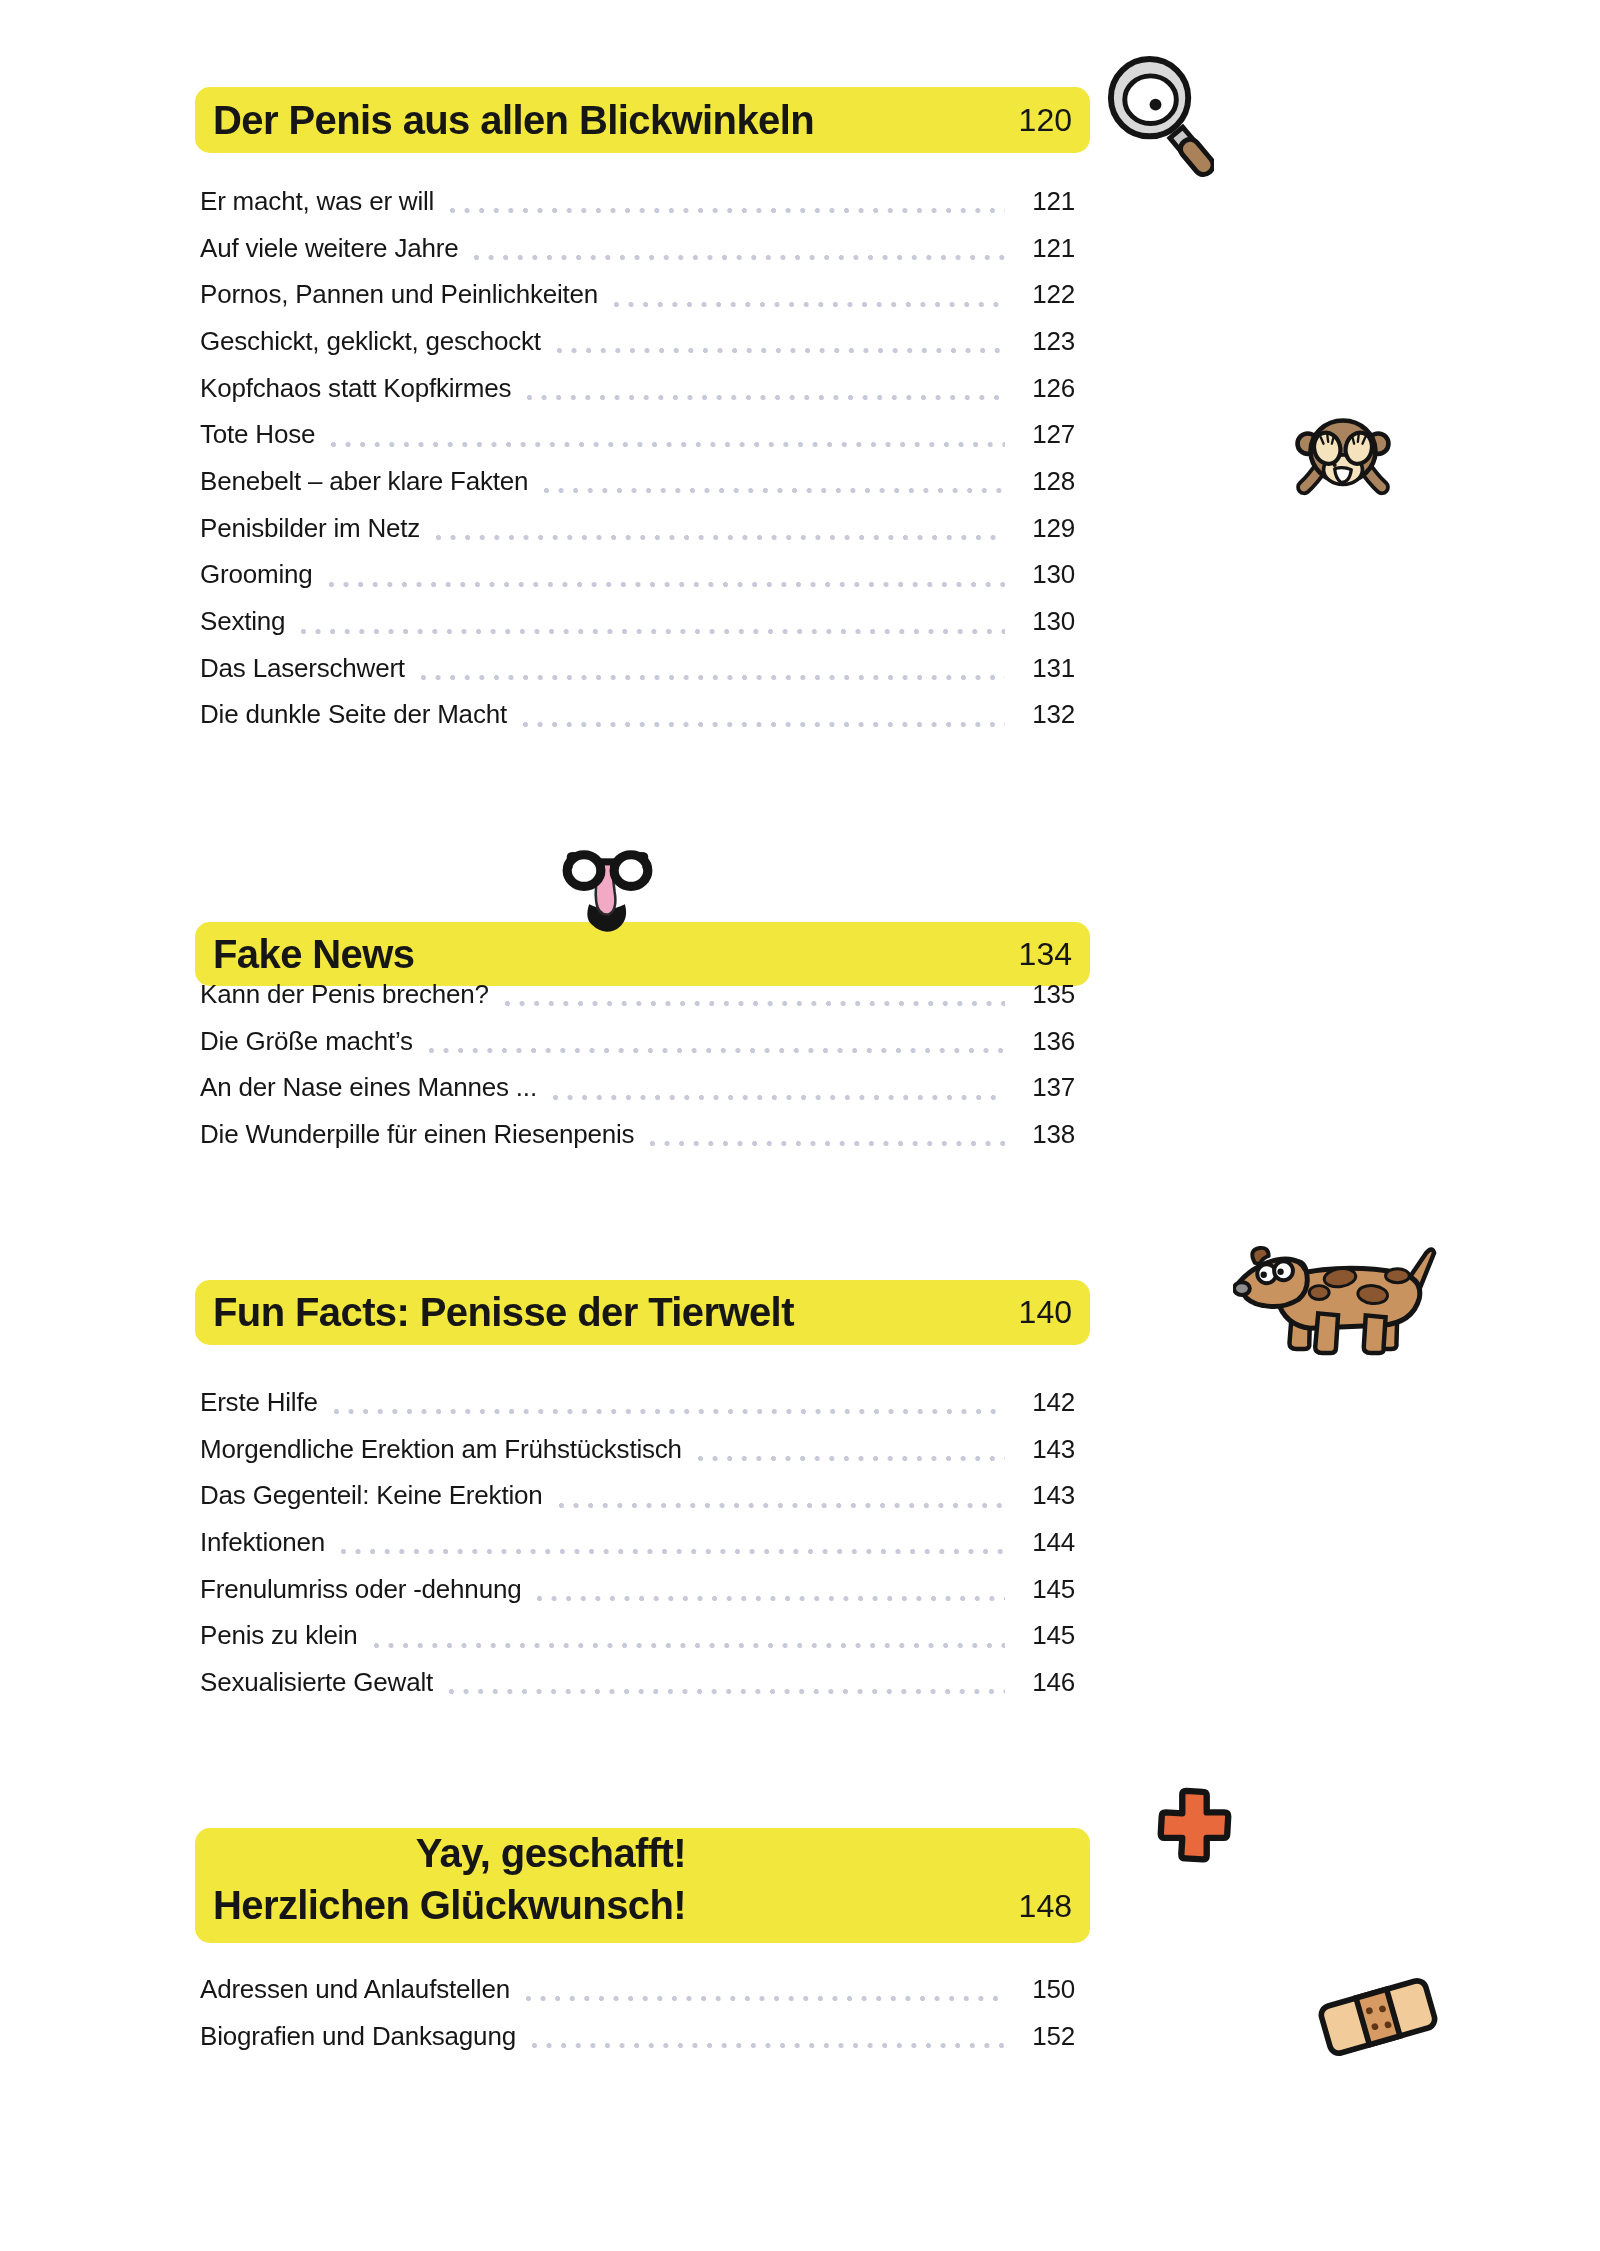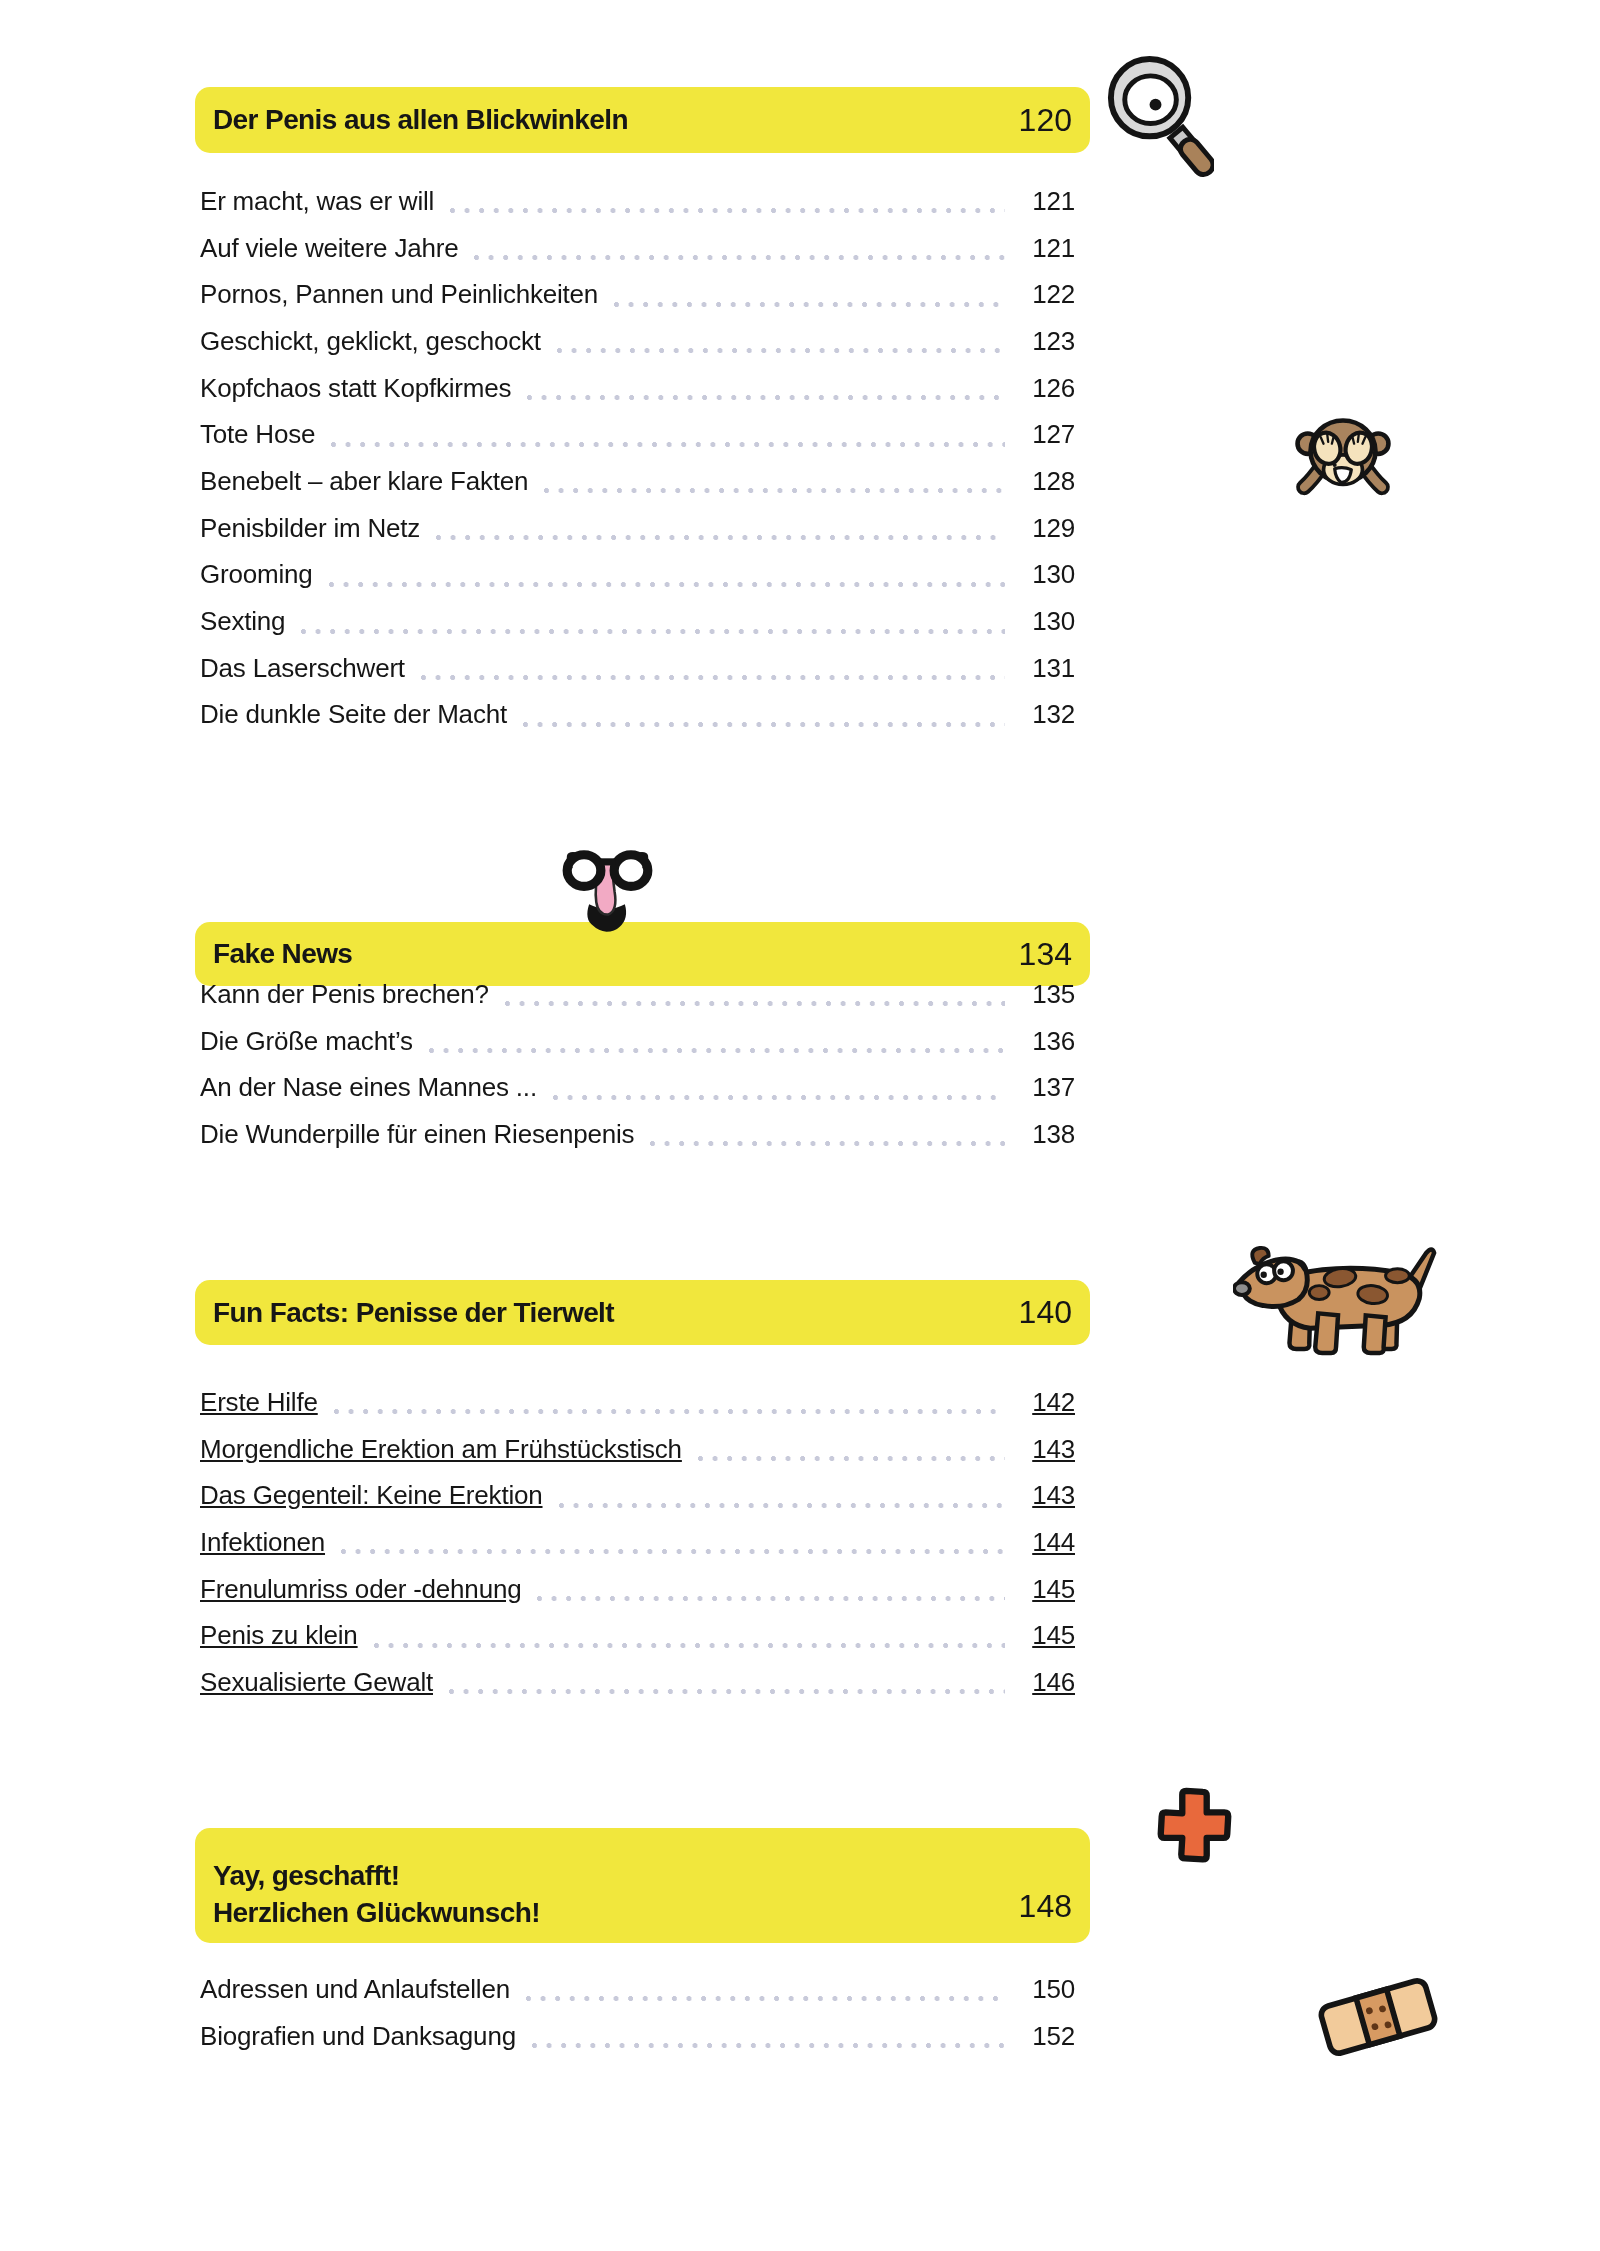--- a/index.html
+++ b/index.html
@@ -5,21 +5,21 @@
   * { margin:0; padding:0; box-sizing:border-box; }
   html,body { background:#ffffff; }
   .page {
     position:relative; width:1600px; height:2251px; background:#ffffff;
     font-family:"Liberation Sans","DejaVu Sans",sans-serif; color:#161616; overflow:hidden;
   }
   .bar {
     position:absolute; left:195px; width:895px; background:#f1e73d;
     border-radius:15px; display:flex; align-items:center; padding:0 18px;
   }
-  .bar h2 { font-size:28px; font-weight:bold; letter-spacing:-0.6px; }
+  .bar h2 { font-size:40px; font-weight:bold; letter-spacing:-0.6px;text-align:right; }
   .bar .bar-pg { margin-left:auto; font-size:32px; font-weight:normal; }
   .bar.two-line { align-items:flex-end; }
   .bar.two-line h2 { padding:10px 0 12px 0; line-height:1.3; }
   .bar.two-line .bar-pg { margin-bottom:18px; }
   .tl { display:block; }
   .rows { position:absolute; left:200px; width:875px; }
   .row { display:flex; align-items:center; height:46.7px; font-size:26px; letter-spacing:-0.2px; }
   .lbl { white-space:nowrap; }
   .dots {
     flex:1; height:6px; margin:0 8px 0 16px; position:relative; top:10px;
@@ -127,21 +127,21 @@
         <span class="lbl">Die Wunderpille für einen Riesenpenis</span>
         <span class="dots"></span>
         <span class="pg">138</span>
       </div>
     </div>
 
   <div class="bar" style="top:1280px;height:65px;">
     <h2>Fun Facts: Penisse der Tierwelt</h2>
     <span class="bar-pg">140</span>
   </div>
-  <div class="rows" style="top:1379px;text-decoration:underline;">
+  <div class="rows" style="top:1379px;">
       <div class="row">
         <span class="lbl">Erste Hilfe</span>
         <span class="dots"></span>
         <span class="pg">142</span>
       </div>
       <div class="row">
         <span class="lbl">Morgendliche Erektion am Frühstückstisch</span>
         <span class="dots"></span>
         <span class="pg">143</span>
       </div>

